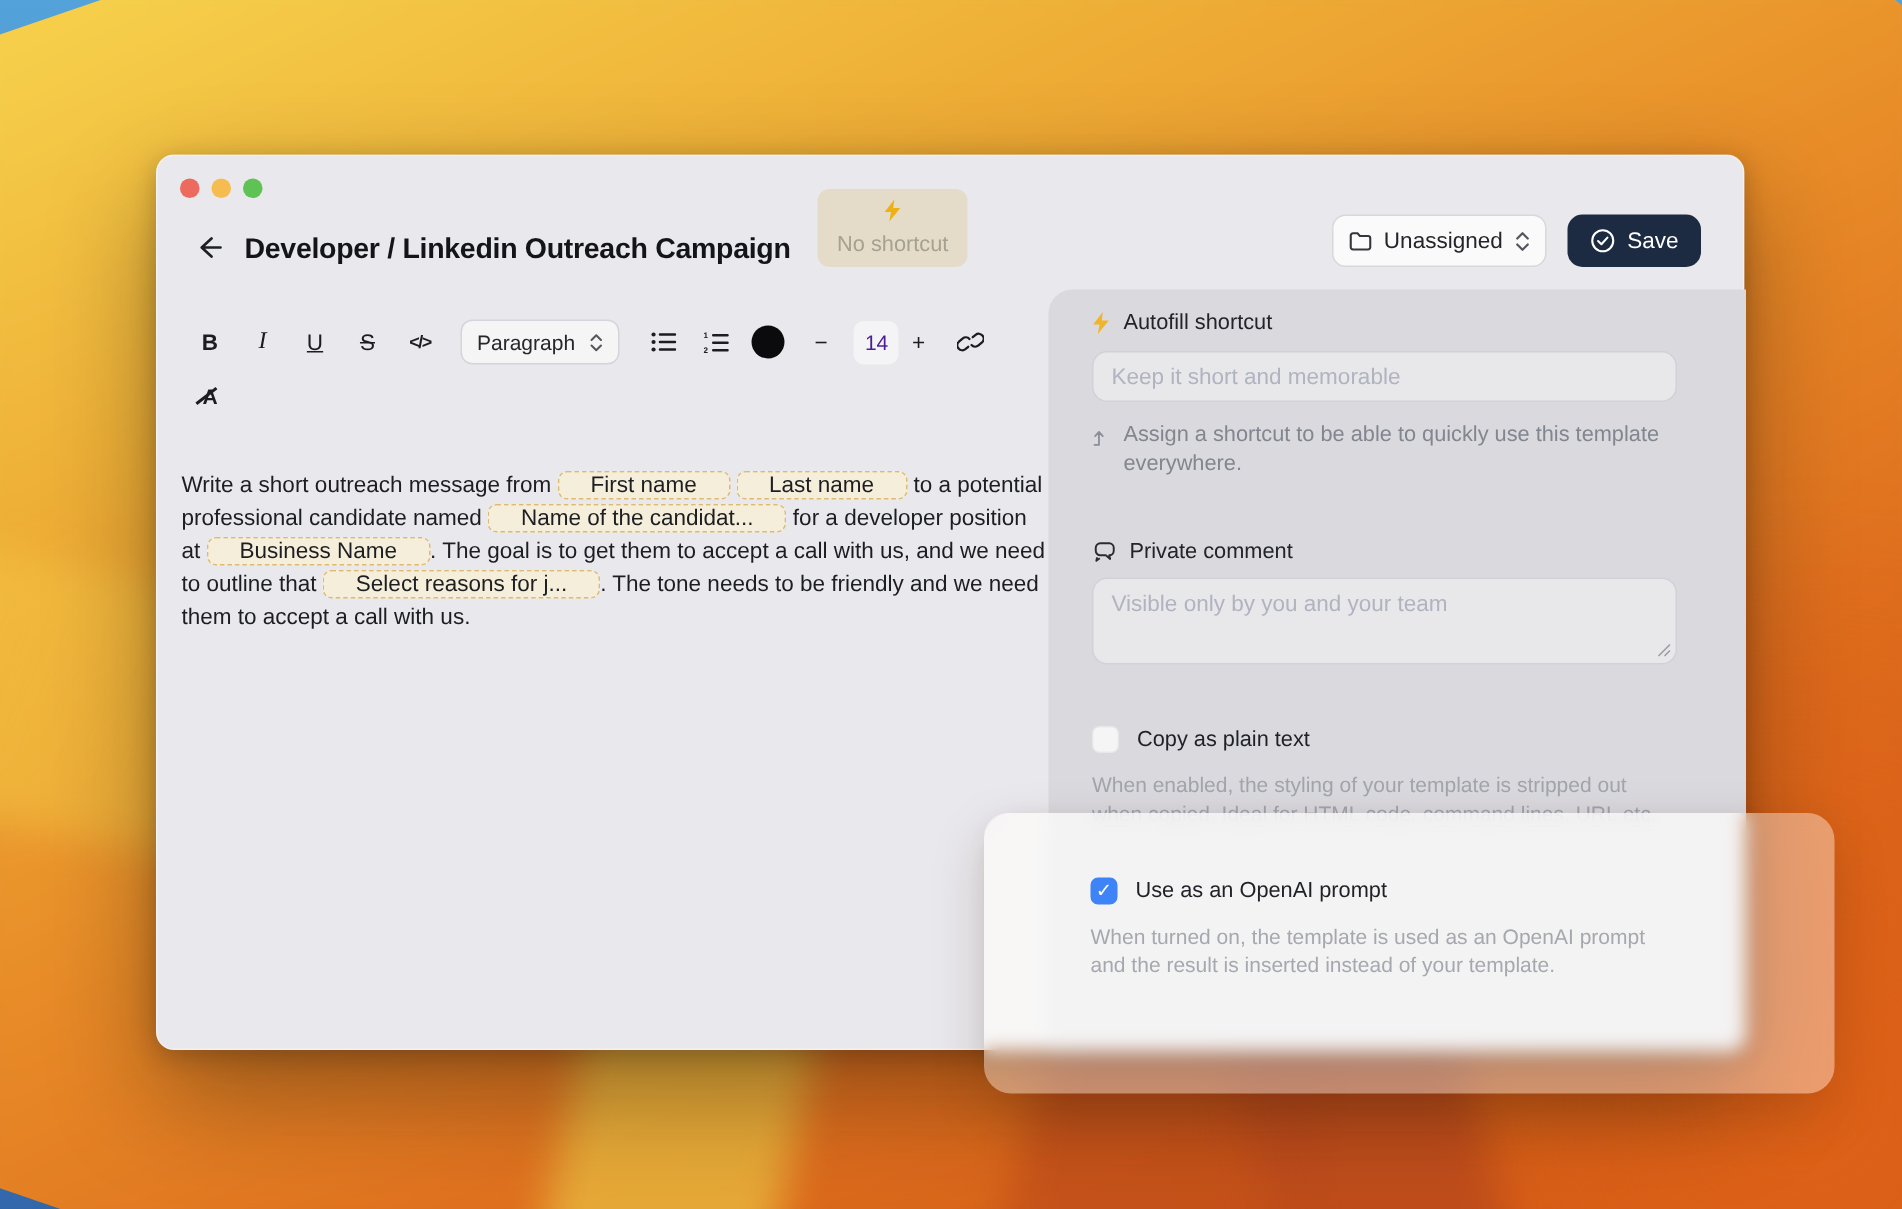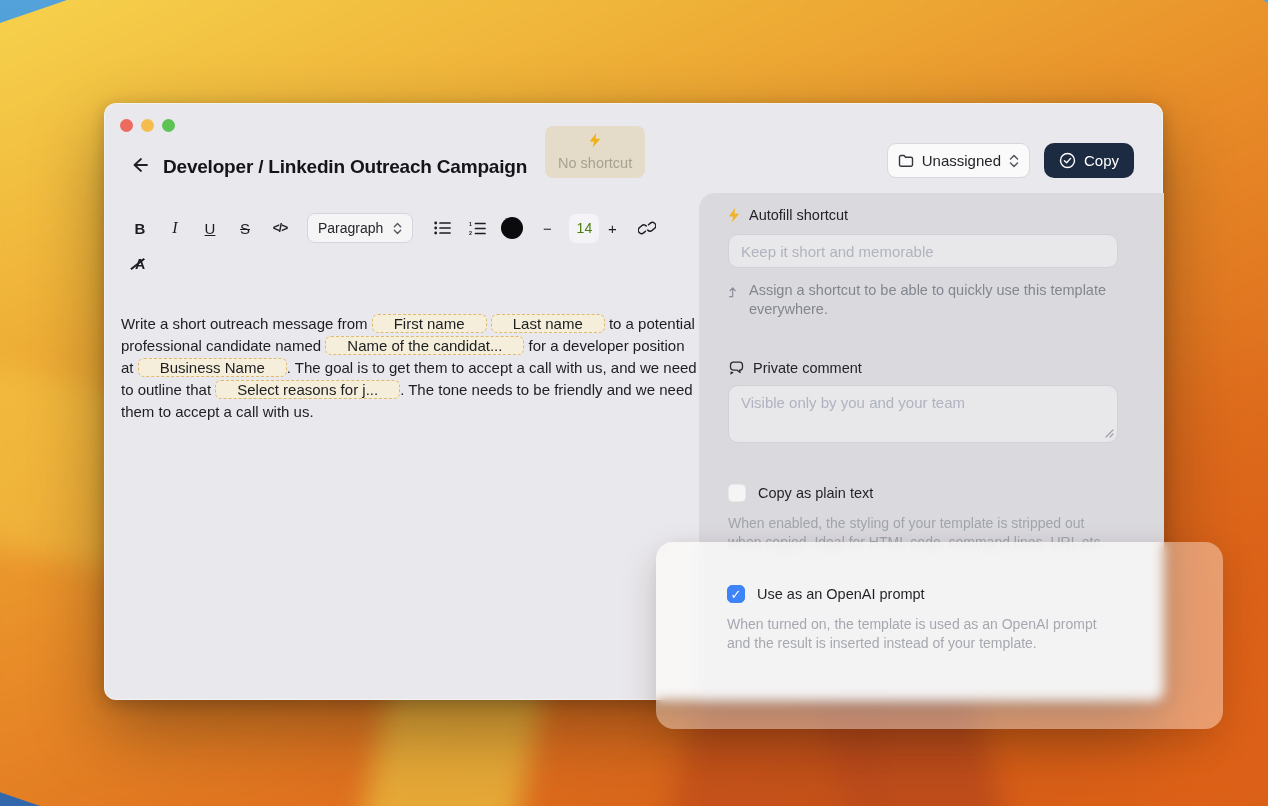--- a/index.html
+++ b/index.html
@@ -61,21 +61,21 @@
   .tb-underline { text-decoration:underline; }
   .tb-strike { text-decoration:line-through; }
   .tb-code { font-size:12px; font-weight:700; letter-spacing:-1px; }
   .para-select { margin-left:14px; display:flex; align-items:center; gap:10px;
     background:rgba(255,255,255,.55); border:1px solid #d5d4da; border-radius:8px;
     height:30px; padding:0 10px; font-size:14px; color:#26272c; cursor:pointer; }
   .para-select + .tb-btn { margin-left:16px; }
   .color-dot { width:22px; height:22px; border-radius:50%; background:#0b0b0d; cursor:pointer; }
   .size-box { margin-left:9px; background:rgba(255,255,255,.5); border-radius:7px;
     min-width:30px; height:29px; display:flex; align-items:center; justify-content:center;
-    font-size:14px; color:#4d7c0f; cursor:pointer; }
+    font-size:14px; color:#4c1d95; cursor:pointer; }
   .ml-link { margin-left:18px; }
   .clear-fmt { position:relative; font-size:14px; font-weight:600; }
   .clear-fmt::after { content:""; position:absolute; left:2px; top:13px; width:17px; height:1.6px;
     background:#1c1d21; transform:rotate(-38deg); }
 
   
   .editor-text { position:absolute; left:16px; top:209px; width:578px;
     font-size:15px; line-height:22px; color:#1d1e22; }
   .chip { background:#f5eeda; border:1px dashed #ddb972; border-radius:6px; padding:0 21px;
     white-space:nowrap; cursor:pointer; }
@@ -158,21 +158,21 @@
       <span>Unassigned</span>
       <svg width="10" height="14" viewBox="0 0 10 14">
         <path d="M1.5 5 L5 1.5 L8.5 5 M1.5 9 L5 12.5 L8.5 9" stroke="#55565c" stroke-width="1.5" fill="none" stroke-linecap="round" stroke-linejoin="round"></path>
       </svg>
     </div>
     <div class="save-btn">
       <svg width="17" height="17" viewBox="0 0 17 17">
         <circle cx="8.5" cy="8.5" r="7" fill="none" stroke="#fff" stroke-width="1.4"></circle>
         <path d="M5.4 8.7 L7.6 10.8 L11.6 6.4" fill="none" stroke="#fff" stroke-width="1.4" stroke-linecap="round" stroke-linejoin="round"></path>
       </svg>
-      <span>Copy</span>
+      <span>Save</span>
     </div>
   </div>
 
   <div class="toolbar">
     <div class="tb-row">
       <div class="tb-btn tb-bold">B</div>
       <div class="tb-btn tb-italic">I</div>
       <div class="tb-btn tb-underline">U</div>
       <div class="tb-btn tb-strike">S</div>
       <div class="tb-btn tb-code">&lt;/&gt;</div>

